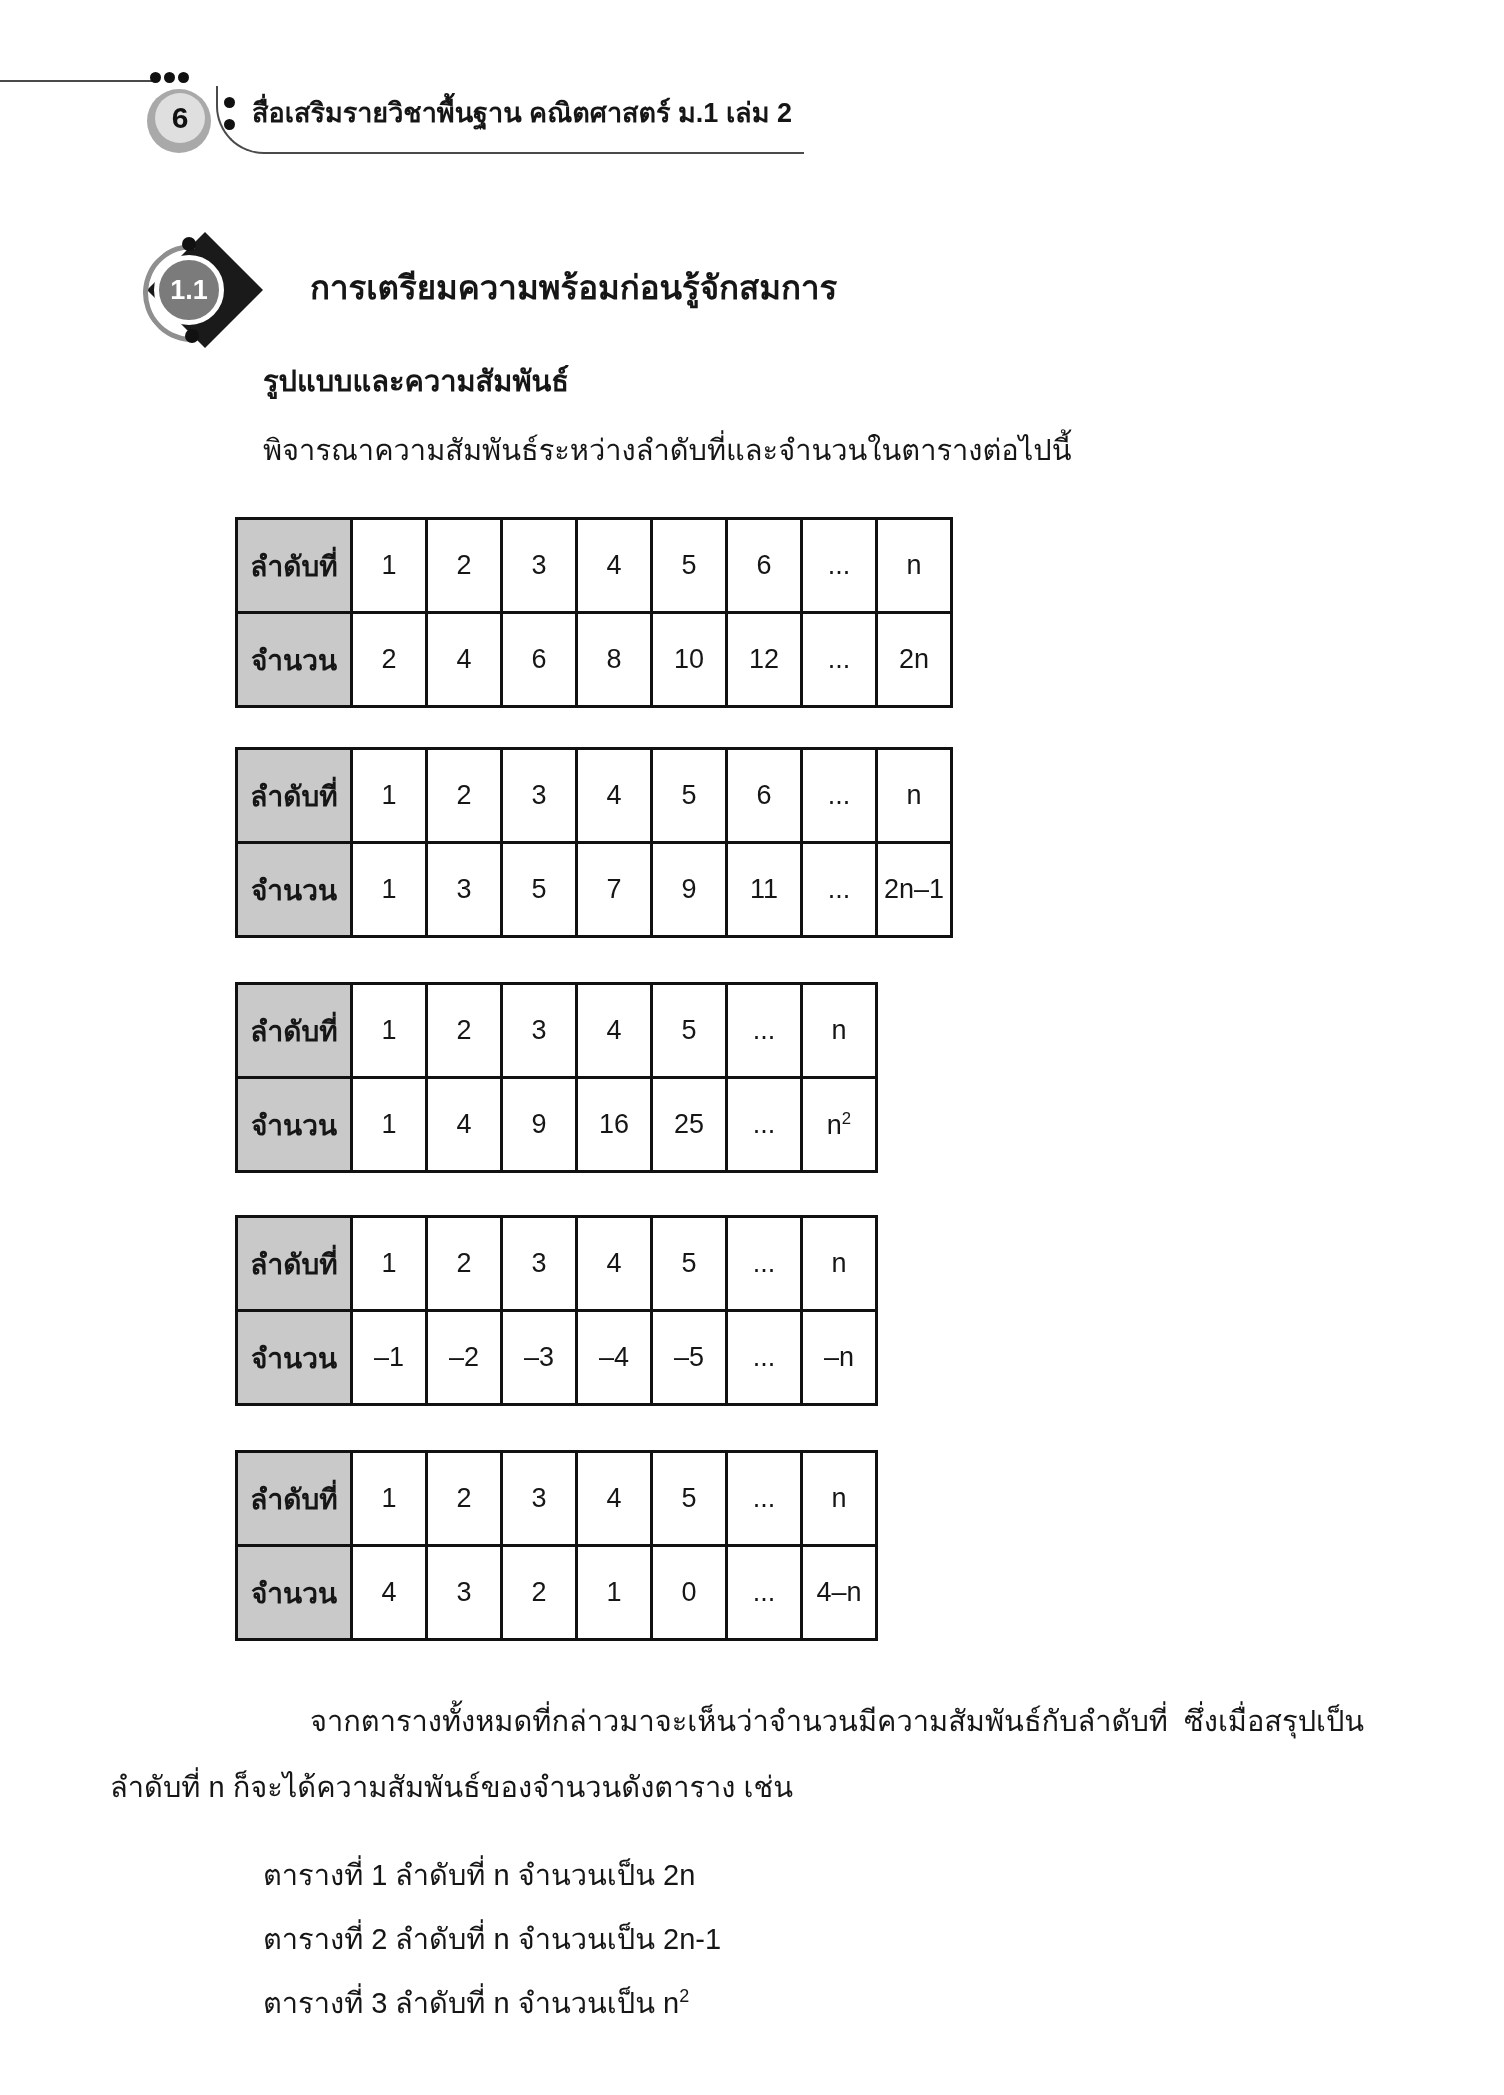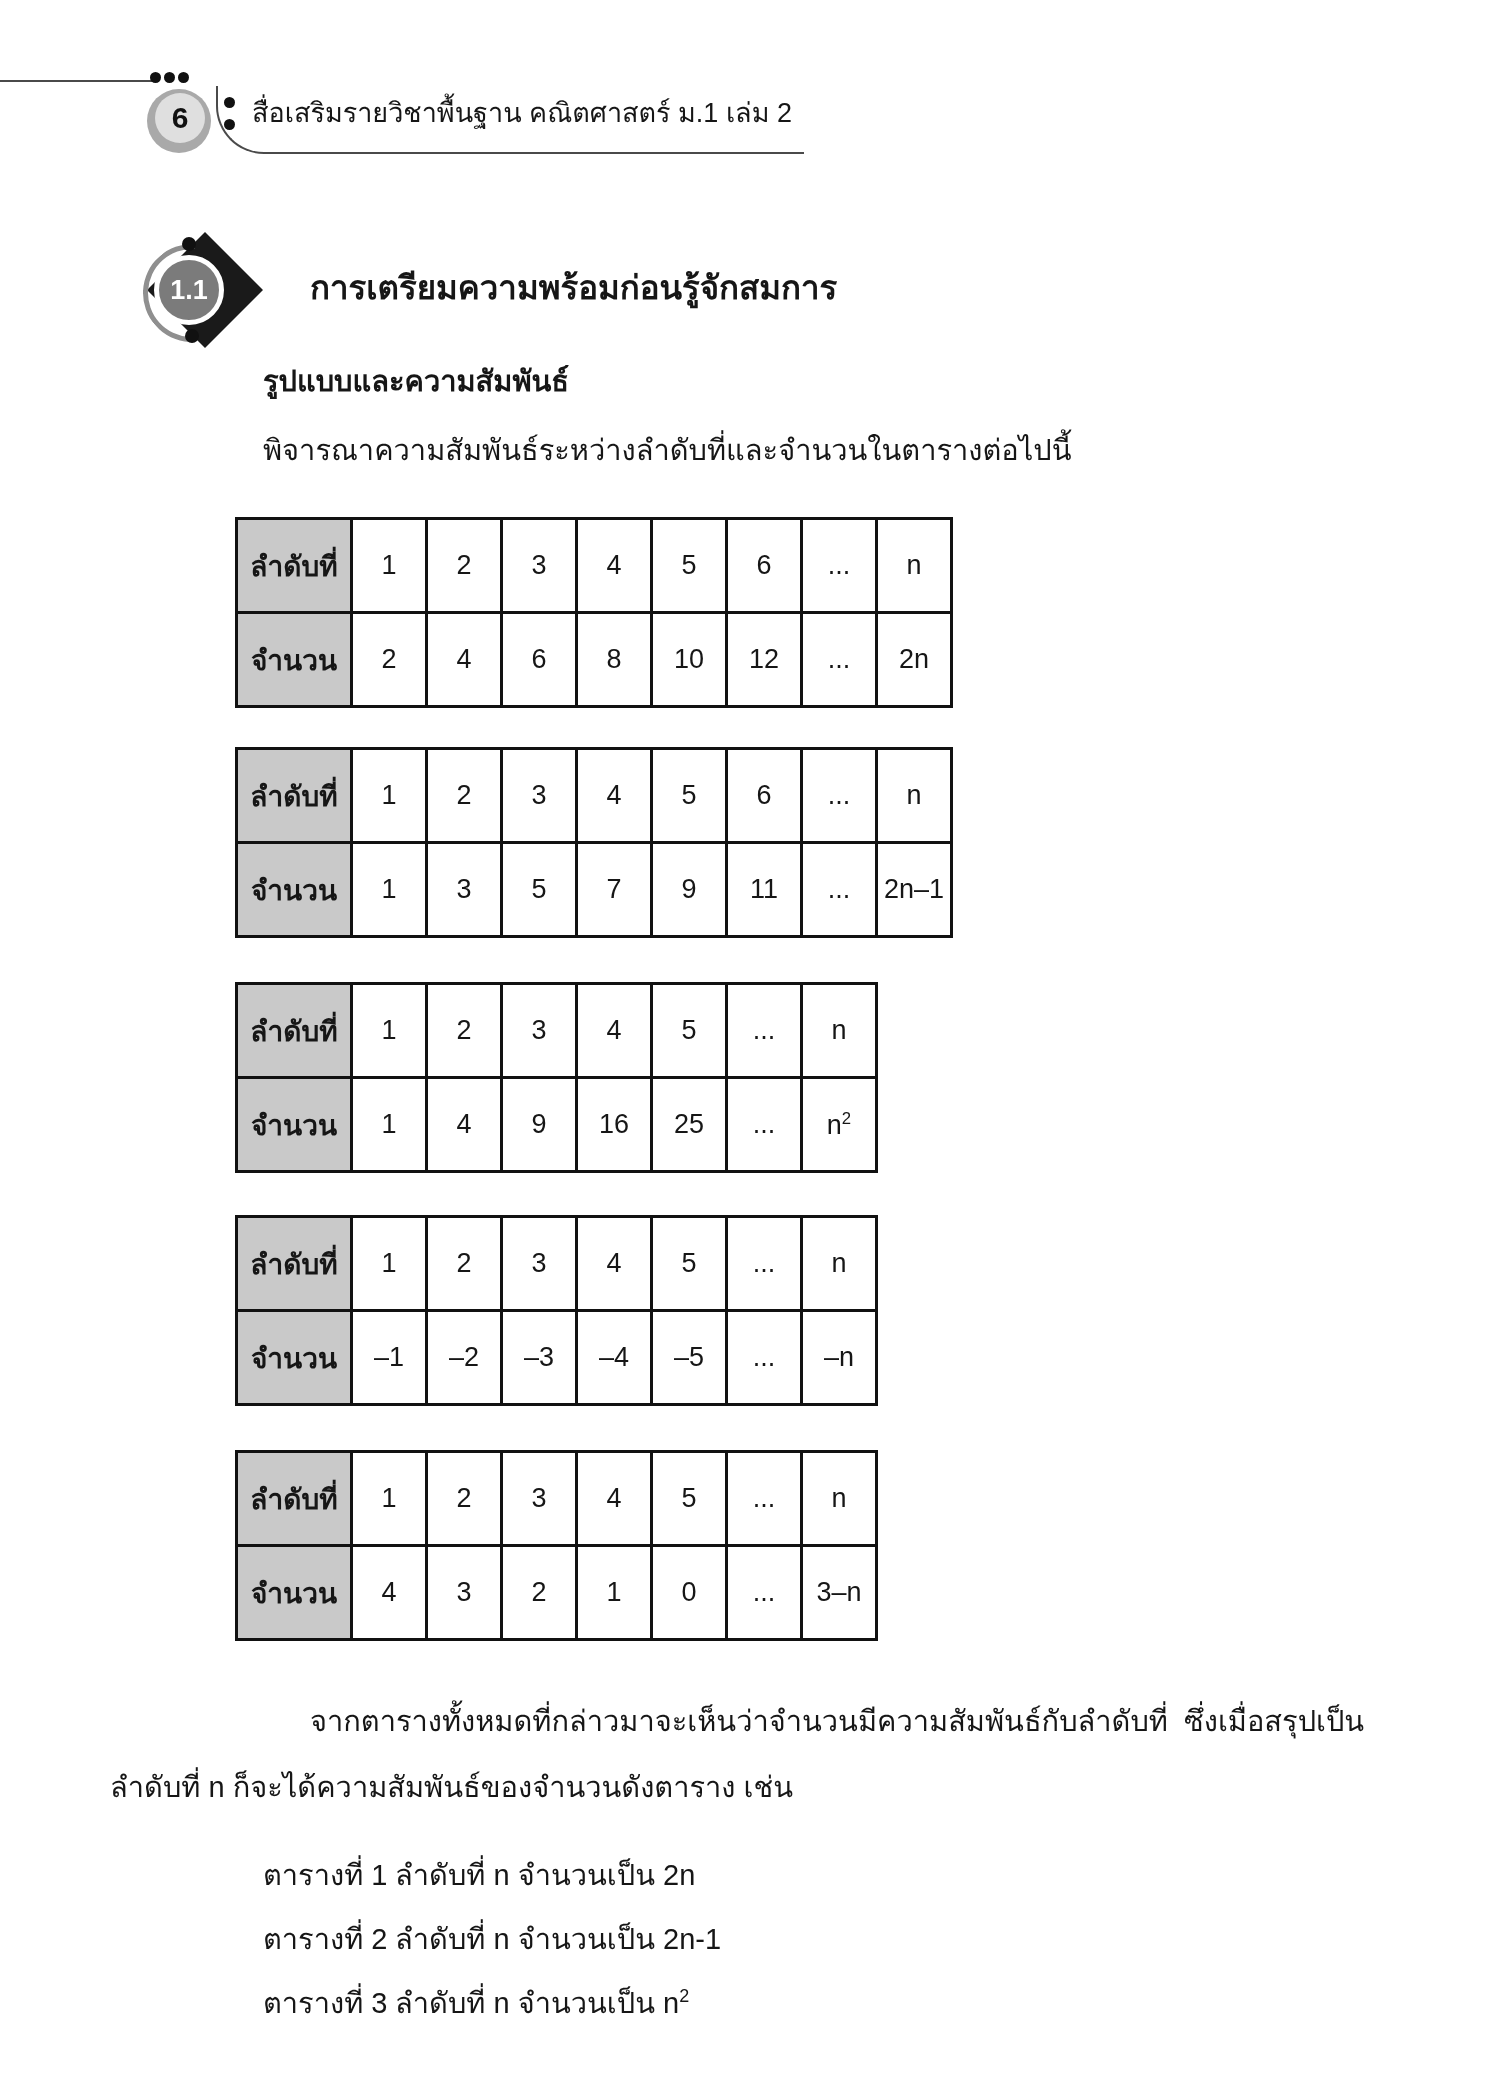--- a/index.html
+++ b/index.html
@@ -25,21 +25,21 @@
     background:#a9a9a9;
   }
   .pg-circle .inner{
     position:absolute;left:8px;top:4px;width:50px;height:50px;border-radius:50%;
     background:#dfdfdf;display:flex;align-items:center;justify-content:center;
     font-size:30px;font-weight:bold;color:#111;
   }
   .hdr-colon{position:absolute;left:224px;width:11px;height:11px;border-radius:50%;background:#111;}
   .hdr-title{
     position:absolute;left:252px;top:94px;width:620px;
-    font-size:27px;font-weight:normal;line-height:38px;white-space:nowrap;
+    font-size:27px;font-weight:bold;line-height:38px;white-space:nowrap;
   }
   
   .badge{position:absolute;left:140px;top:225px;width:132px;height:132px;text-align:center;}
   .badge .arrow{
     position:absolute;left:24px;top:24px;width:82px;height:82px;background:#1a1a1a;
     transform:rotate(45deg);
   }
   .badge .arc{
     position:absolute;left:3px;top:19px;width:88px;height:88px;border-radius:50%;
     border:5px solid transparent;border-left-color:#8f8f8f;border-top-color:#8f8f8f;
@@ -230,21 +230,21 @@
             <td>n</td>
           </tr>
           <tr>
             <td class="lbl">จำนวน</td>
             <td>4</td>
             <td>3</td>
             <td>2</td>
             <td>1</td>
             <td>0</td>
             <td>...</td>
-            <td>3–n</td>
+            <td>4–n</td>
           </tr>
         </tbody>
       </table>
     </div>
 
   <div class="closing">
     <div class="l1">จากตารางทั้งหมดที่กล่าวมาจะเห็นว่าจำนวนมีความสัมพันธ์กับลำดับที่  ซึ่งเมื่อสรุปเป็น</div>
     <div class="l2">ลำดับที่ n ก็จะได้ความสัมพันธ์ของจำนวนดังตาราง เช่น</div>
   </div>
 

